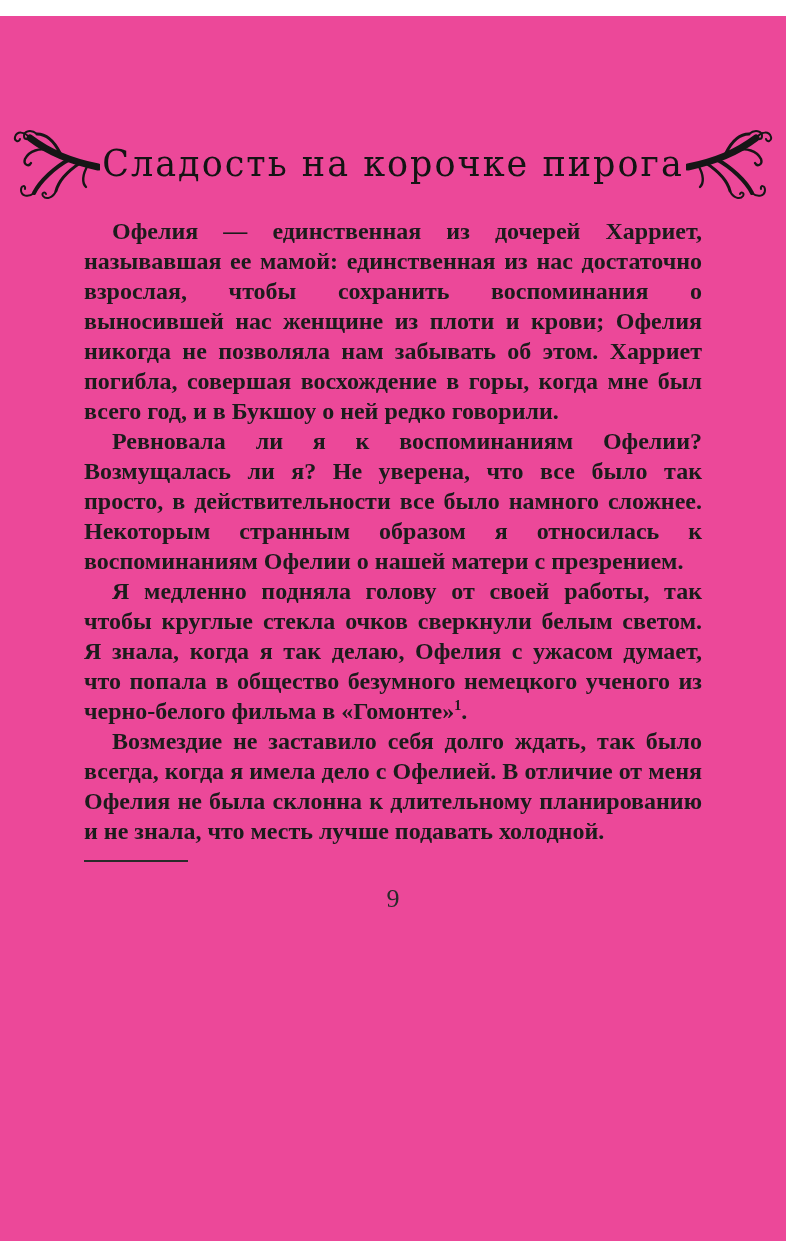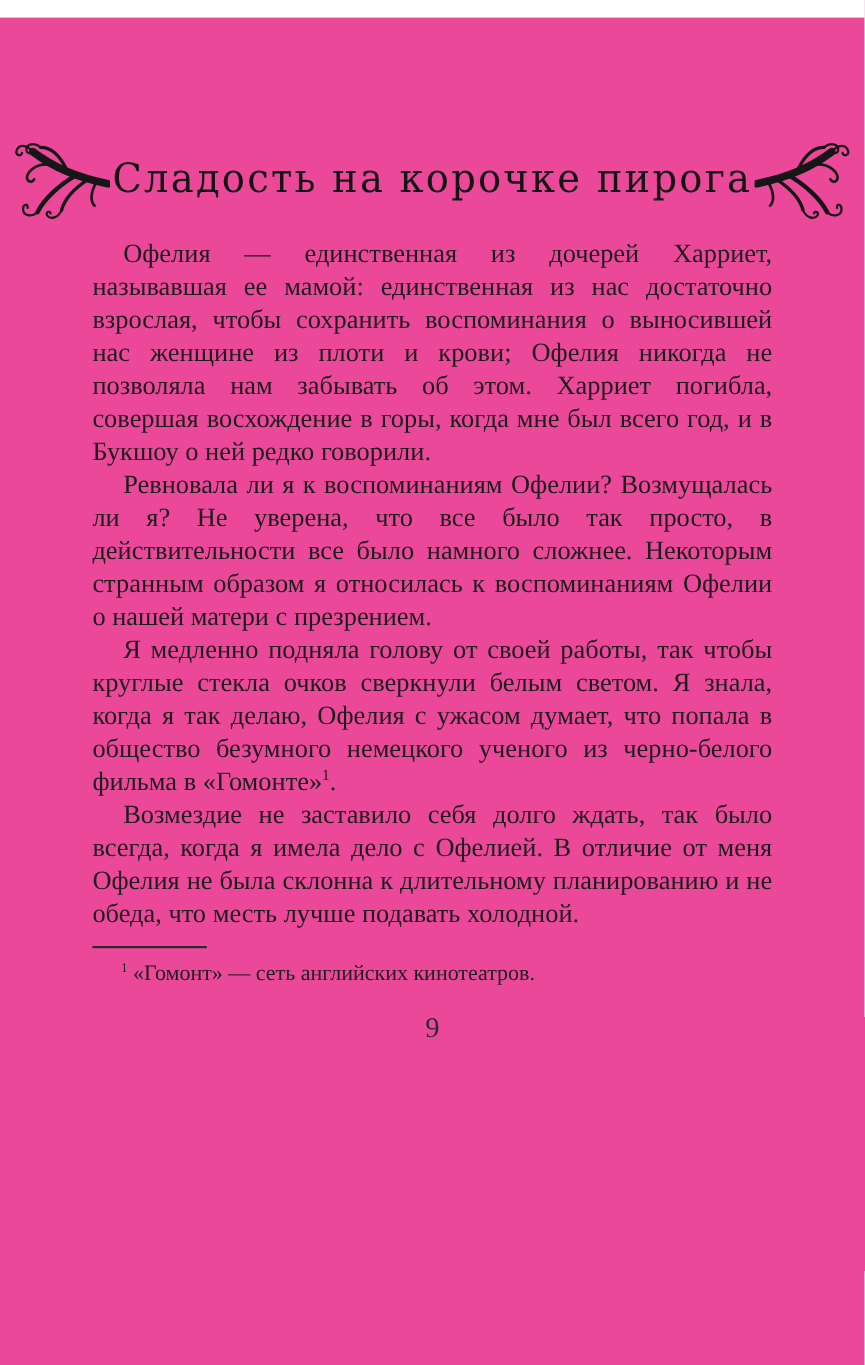--- a/index.html
+++ b/index.html
@@ -41,20 +41,21 @@
   .text-block {
     width: 618px;
     margin: 10px auto 0;
     font-size: 24px;
     line-height: 30px;
     text-align: justify;
   }
   .text-block p {
     margin: 0;
     text-indent: 28px;
+    font-weight: bold;
   }
   .text-block sup {
     font-size: 14px;
     line-height: 0;
     vertical-align: super;
   }
   
   .footnote-rule {
     width: 104px;
     height: 0;
@@ -120,22 +121,21 @@
           <path d="M80 44 C74 54 74 62 78 66" stroke-width="2.4"></path>
         </g>
       </svg>
     </span>
   </div>
 
   <div class="text-block">
     <p>Офелия — единственная из дочерей Харриет, называвшая ее мамой: единственная из нас достаточно взрослая, чтобы сохранить воспоминания о выносившей нас женщине из плоти и крови; Офелия никогда не позволяла нам забывать об этом. Харриет погибла, совершая восхождение в горы, когда мне был всего год, и в Букшоу о ней редко говорили.</p>
     <p>Ревновала ли я к воспоминаниям Офелии? Возмущалась ли я? Не уверена, что все было так просто, в действительности все было намного сложнее. Некоторым странным образом я относилась к воспоминаниям Офелии о нашей матери с презрением.</p>
     <p><span>Я медленно подняла голову от своей работы, так чтобы круглые стекла очков сверкнули белым светом. Я знала, когда я так делаю, Офелия с ужасом думает, что попала в общество безумного немецкого ученого из черно-белого фильма в «Гомонте»</span><sup>1</sup><span>.</span></p>
-    <p>Возмездие не заставило себя долго ждать, так было всегда, когда я имела дело с Офелией. В отличие от меня Офелия не была склонна к длительному планированию и не обеда, что месть лучше подавать холодной.</p>
+    <p>Возмездие не заставило себя долго ждать, так было всегда, когда я имела дело с Офелией. В отличие от меня Офелия не была склонна к длительному планированию и не знала, что месть лучше подавать холодной.</p>
   </div>
 
   <div class="footnote-rule"></div>
 
-  <p class="footnote"><sup>1</sup> <span>«Гомонт» — сеть английских кинотеатров.</span></p>
 
   <div class="page-number">9</div>
 
 </div>
 
 </body></html>

